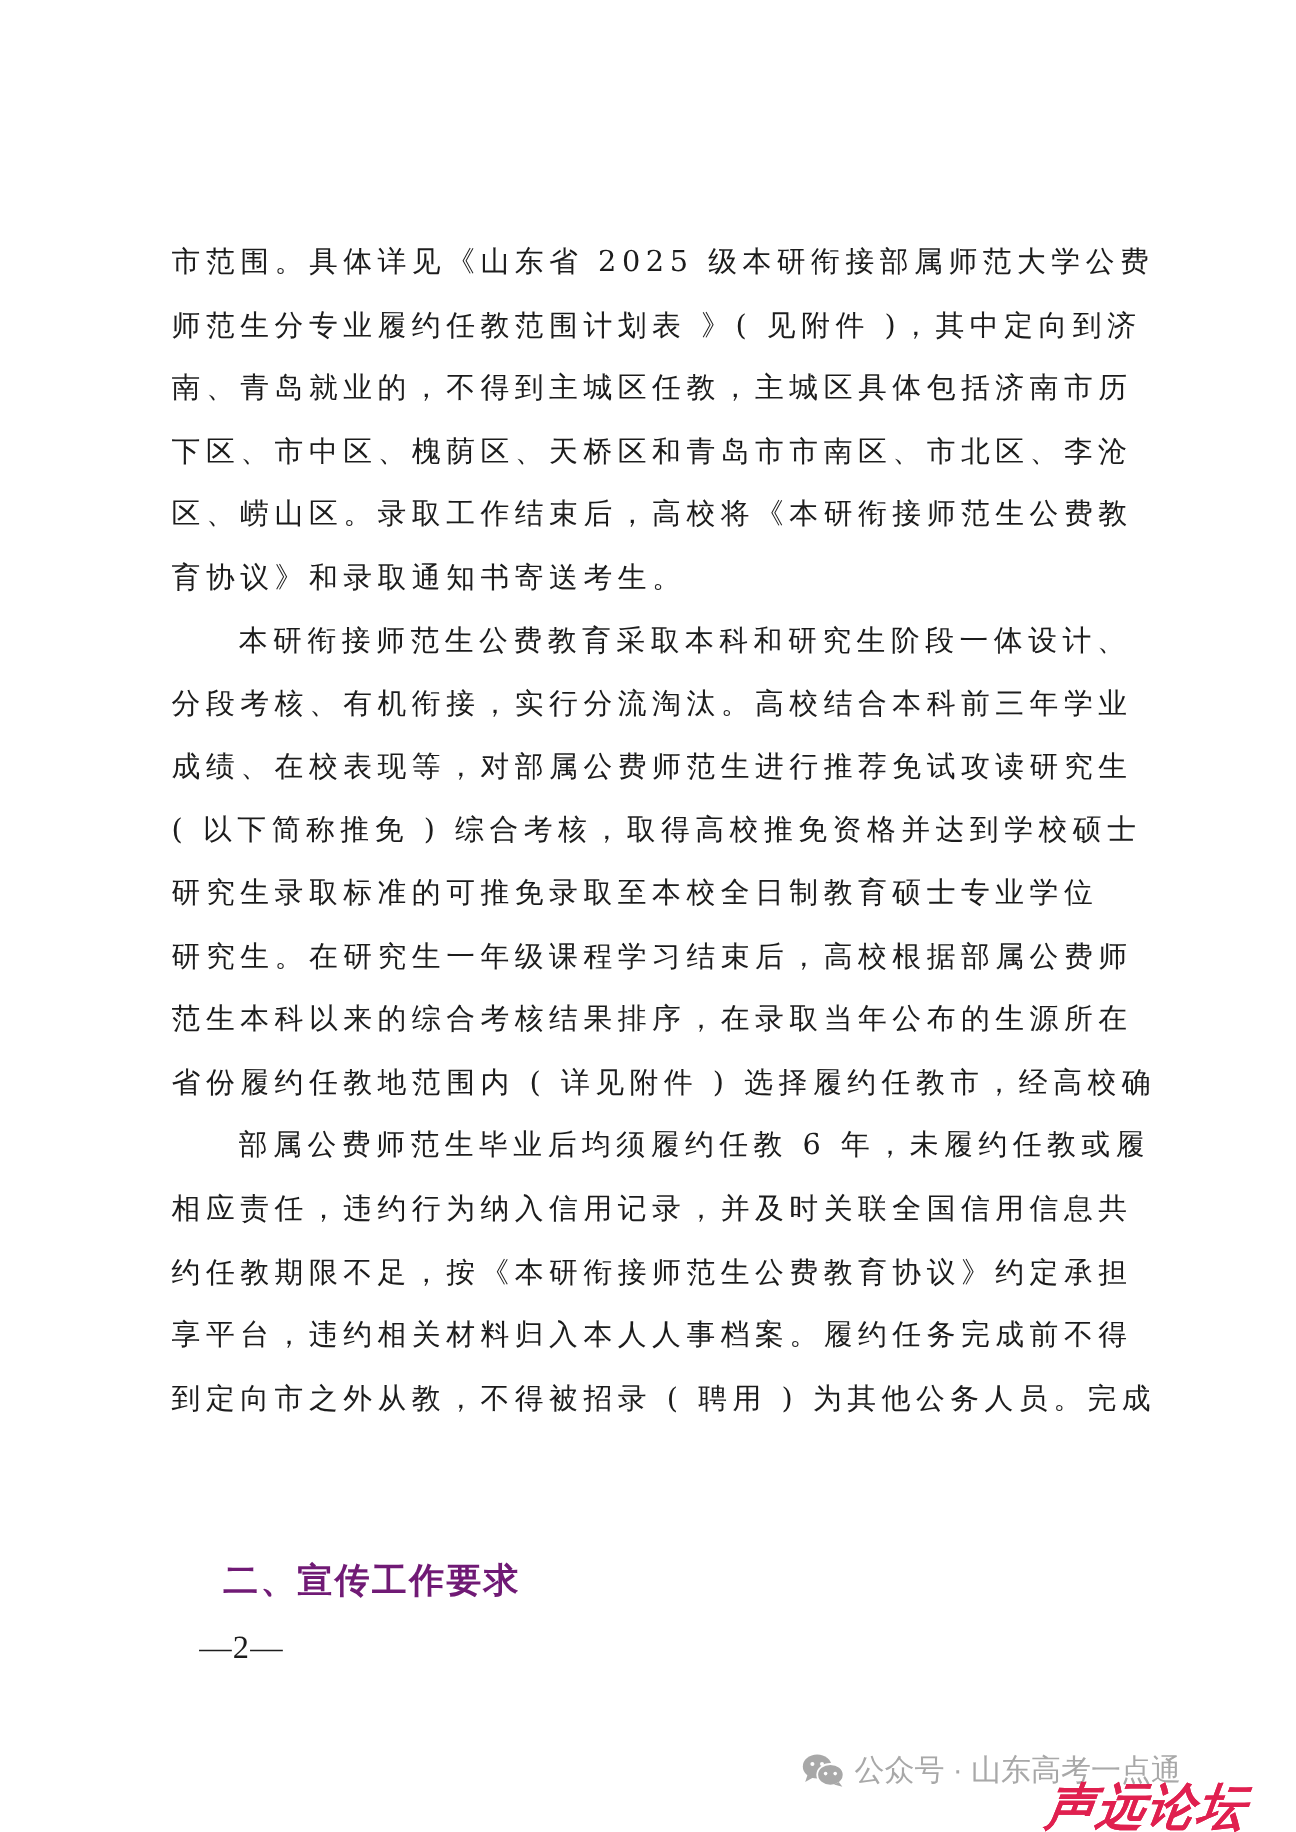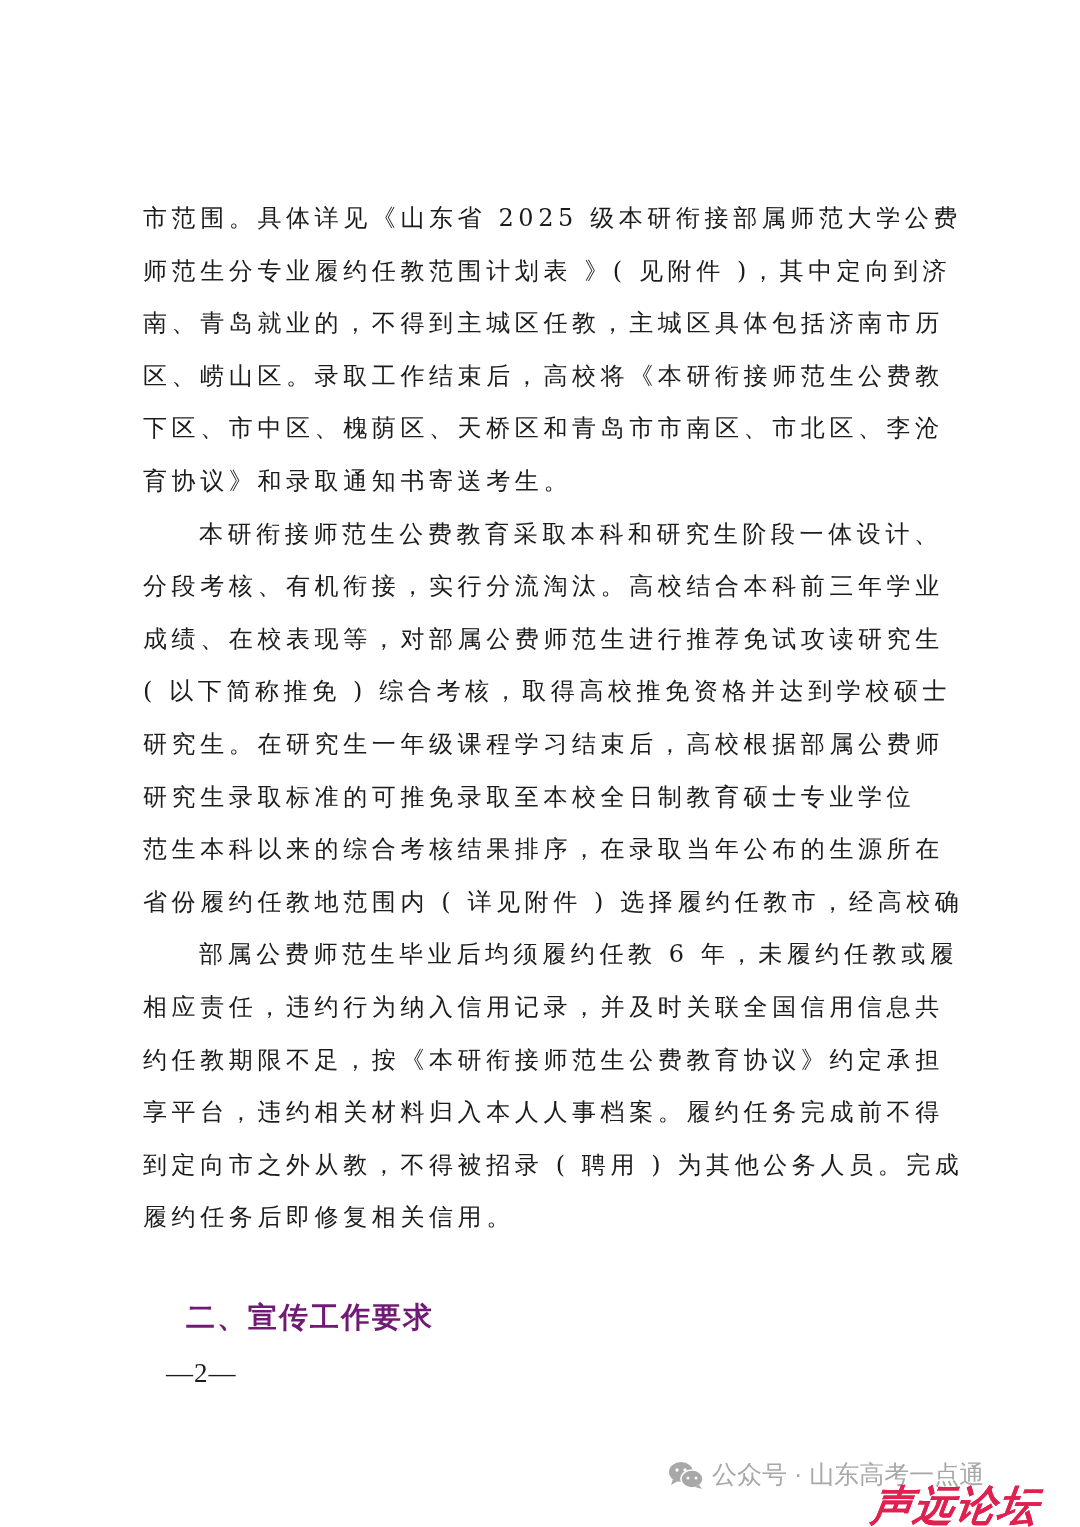--- a/index.html
+++ b/index.html
@@ -99,43 +99,42 @@
 <body>
 
 <div class="page">
 
   <div class="body-text">
 
     <div class="paragraph">
       <div class="line">市范围。具体详见《山东省 2025 级本研衔接部属师范大学公费</div>
       <div class="line">师范生分专业履约任教范围计划表 》( 见附件 )，其中定向到济</div>
       <div class="line">南、青岛就业的，不得到主城区任教，主城区具体包括济南市历</div>
+      <div class="line">下区、市中区、槐荫区、天桥区和青岛市市南区、市北区、李沧</div>
       <div class="line">区、崂山区。录取工作结束后，高校将《本研衔接师范生公费教</div>
-      <div class="line">下区、市中区、槐荫区、天桥区和青岛市市南区、市北区、李沧</div>
       <div class="line">育协议》和录取通知书寄送考生。</div>
     </div>
 
     <div class="paragraph">
       <div class="line indent">本研衔接师范生公费教育采取本科和研究生阶段一体设计、</div>
       <div class="line">分段考核、有机衔接，实行分流淘汰。高校结合本科前三年学业</div>
       <div class="line">成绩、在校表现等，对部属公费师范生进行推荐免试攻读研究生</div>
       <div class="line">( 以下简称推免 ) 综合考核，取得高校推免资格并达到学校硕士</div>
+      <div class="line">研究生录取标准的可推免录取至本校全日制教育硕士专业学位</div>
       <div class="line">研究生。在研究生一年级课程学习结束后，高校根据部属公费师</div>
-      <div class="line">研究生录取标准的可推免录取至本校全日制教育硕士专业学位</div>
       <div class="line">范生本科以来的综合考核结果排序，在录取当年公布的生源所在</div>
       <div class="line">省份履约任教地范围内 ( 详见附件 ) 选择履约任教市，经高校确</div>
     </div>
 
     <div class="paragraph">
       <div class="line indent">部属公费师范生毕业后均须履约任教 6 年，未履约任教或履</div>
       <div class="line">相应责任，违约行为纳入信用记录，并及时关联全国信用信息共</div>
       <div class="line">约任教期限不足，按《本研衔接师范生公费教育协议》约定承担</div>
       <div class="line">享平台，违约相关材料归入本人人事档案。履约任务完成前不得</div>
       <div class="line">到定向市之外从教，不得被招录 ( 聘用 ) 为其他公务人员。完成</div>
-      <div class="line">履约任务后即修复相关信用。</div>
     </div>
   </div>
 
   <div class="heading">二、宣传工作要求</div>
 
   <div class="page-number">—2—</div>
 
   <div class="watermark">
     <span class="wechat-icon">
       <svg width="36" height="30" viewBox="0 0 36 30">

